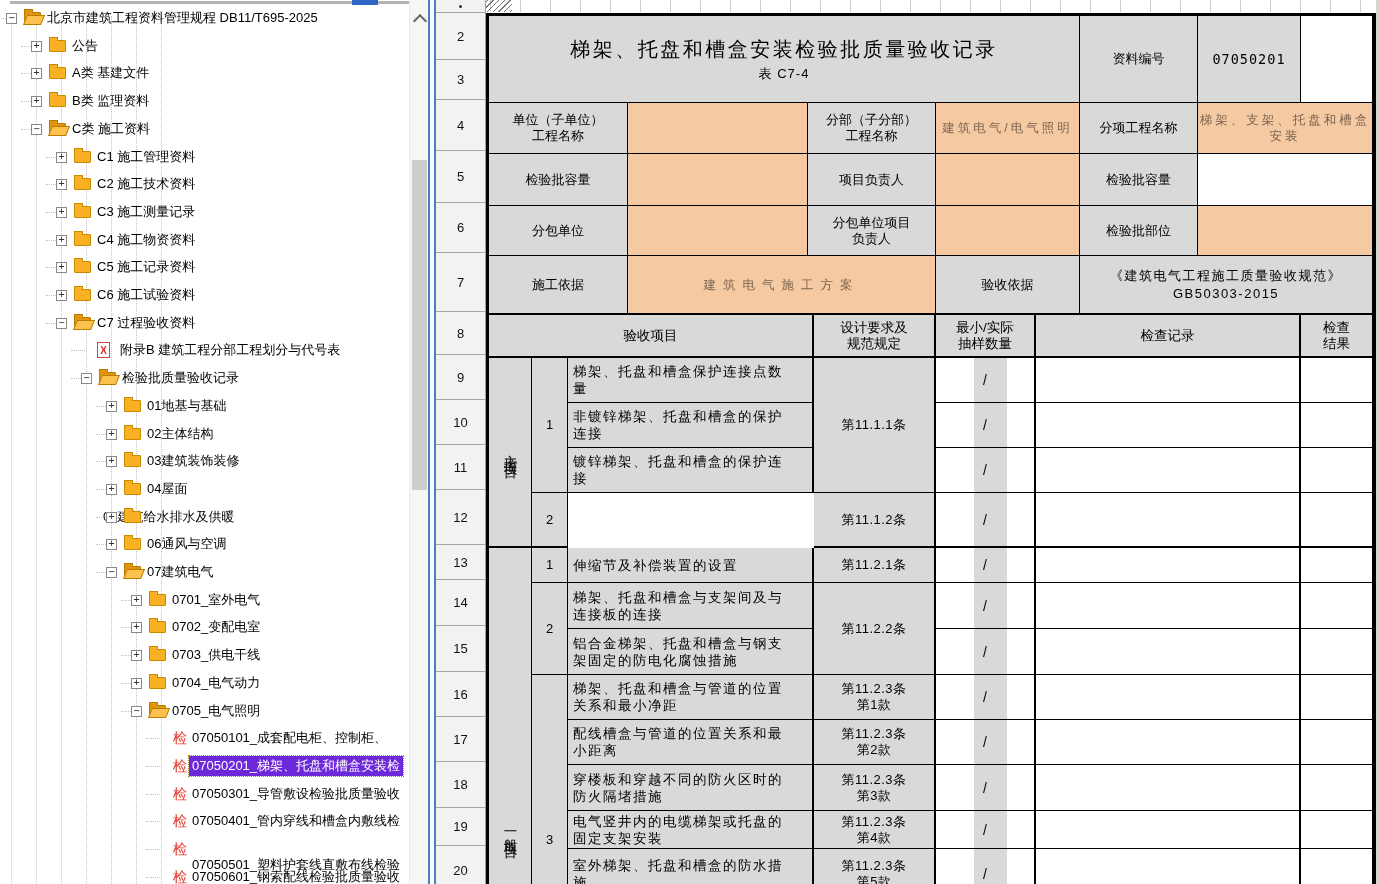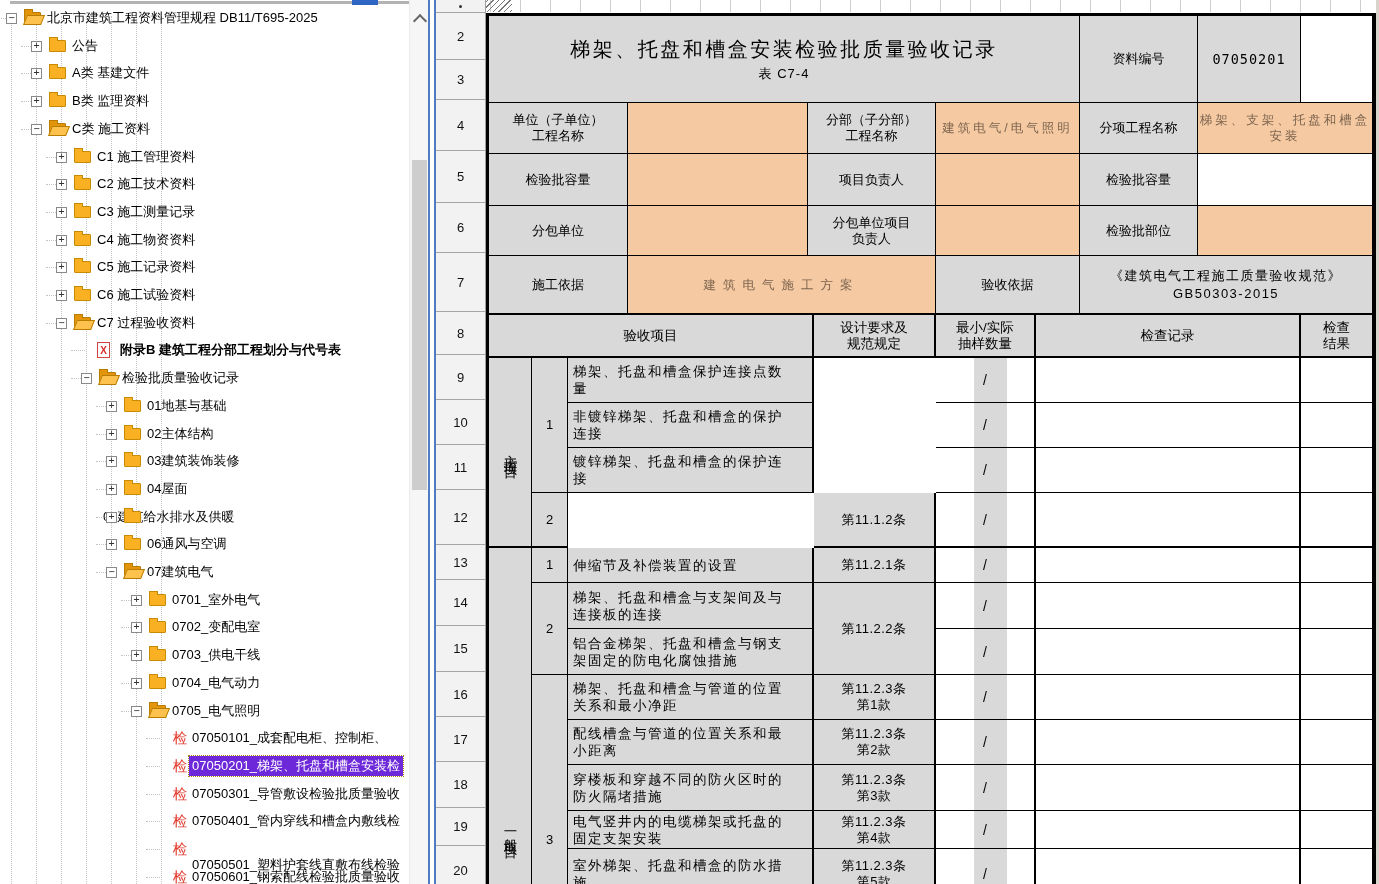--- a/index.html
+++ b/index.html
@@ -155,21 +155,21 @@
         </div>
         <div class="ti" style="top: 312.7px; width: 409px;">
           <span class="conn" style="left: 46px; top: 10px; width: 14px;"></span>
           <span class="exp" style="left: 56px; top: 5px;">−</span>
           <span class="fo" style="left: 74px; top: 4px;"></span>
           <span class="lbl" style="margin-left: 94px;">C7 过程验收资料</span>
         </div>
         <div class="ti" style="top: 340.4px; width: 409px;">
           <span class="conn" style="left: 71px; top: 10px; width: 14px;"></span>
           <span class="docx" style="left: 97px; top: 2px;">X</span>
-          <span class="lbl" style="margin-left: 117px; font-weight: bold;">附录B 建筑工程分部工程划分与代号表</span>
+          <span class="lbl" style="margin-left: 117px;">附录B 建筑工程分部工程划分与代号表</span>
         </div>
         <div class="ti" style="top: 368.1px; width: 409px;">
           <span class="conn" style="left: 71px; top: 10px; width: 14px;"></span>
           <span class="exp" style="left: 81px; top: 5px;">−</span>
           <span class="fo" style="left: 99px; top: 4px;"></span>
           <span class="lbl" style="margin-left: 119px;">检验批质量验收记录</span>
         </div>
         <div class="ti" style="top: 395.8px; width: 409px;">
           <span class="conn" style="left: 96px; top: 10px; width: 14px;"></span>
           <span class="exp" style="left: 106px; top: 5px;">+</span>
@@ -342,20 +342,21 @@
         <div class="c g hdr bb2 br2" style="grid-area: 7 / 6 / span 1 / span 1;">设计要求及
 规范规定</div>
         <div class="c g hdr bb2 br2" style="grid-area: 7 / 7 / span 1 / span 3;">最小/实际
 抽样数量</div>
         <div class="c g hdr bb2 br2" style="grid-area: 7 / 10 / span 1 / span 3;">检查记录</div>
         <div class="c g hdr bb2" style="grid-area: 7 / 13 / span 1 / span 1;">检查
 结果</div>
         <div class="c g v bb2" style="grid-area: 8 / 1 / span 4 / span 1;">主控项目</div>
         <div class="c g" style="grid-area: 8 / 2 / span 3 / span 1;">1</div>
         <div class="c g desc br2" style="grid-area: 8 / 3 / span 1 / span 3;">梯架、托盘和槽盒保护连接点数量</div>
+        <div class="c g spec br2" style="grid-area: 8 / 6 / span 3 / span 1;">第11.1.1条</div>
         <div class="c samp br2" style="grid-area: 8 / 7 / span 1 / span 3;">/</div>
         <div class="c w br2" style="grid-area: 8 / 10 / span 1 / span 3;"></div>
         <div class="c w" style="grid-area: 8 / 13 / span 1 / span 1;"></div>
         <div class="c g desc br2" style="grid-area: 9 / 3 / span 1 / span 3;">非镀锌梯架、托盘和槽盒的保护连接</div>
         <div class="c samp br2" style="grid-area: 9 / 7 / span 1 / span 3;">/</div>
         <div class="c w br2" style="grid-area: 9 / 10 / span 1 / span 3;"></div>
         <div class="c w" style="grid-area: 9 / 13 / span 1 / span 1;"></div>
         <div class="c g desc br2" style="grid-area: 10 / 3 / span 1 / span 3;">镀锌梯架、托盘和槽盒的保护连接</div>
         <div class="c samp br2" style="grid-area: 10 / 7 / span 1 / span 3;">/</div>
         <div class="c w br2" style="grid-area: 10 / 10 / span 1 / span 3;"></div>

